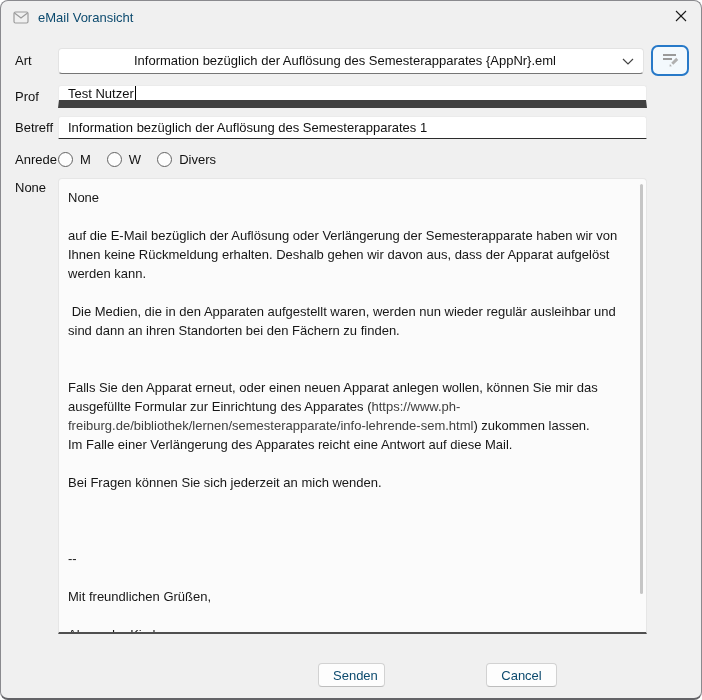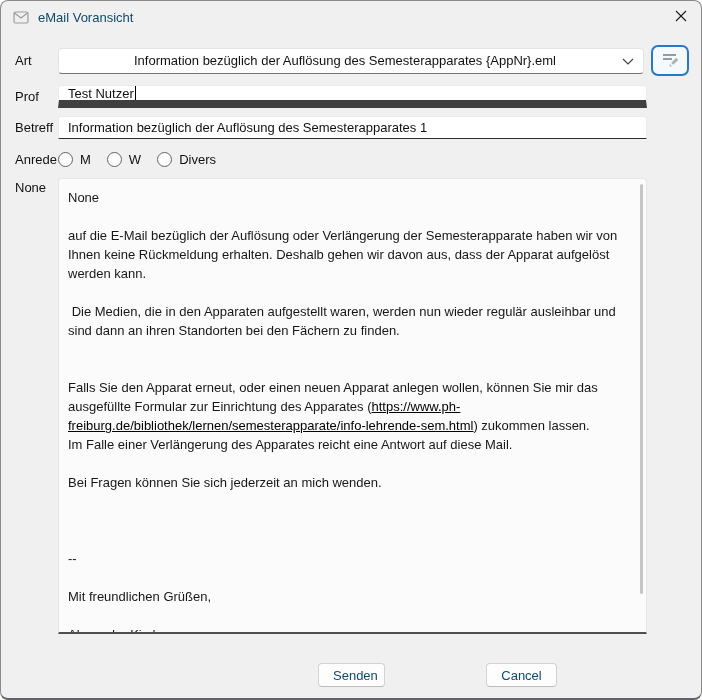--- a/index.html
+++ b/index.html
@@ -122,21 +122,21 @@
     cursor:text;
   }
   .mail-text {
     padding:9px 16px 0 9px;
     font-size:13px;
     line-height:19px;
     color:#171717;
     white-space:pre-wrap;
     overflow-wrap:anywhere;
   }
-  .mail-link { color:#000000; text-decoration:underline; cursor:pointer; }
+  .mail-link { color:#404040; cursor:pointer; }
   .scroll-thumb {
     position:absolute;
     top:5px; right:3px;
     width:3px; height:410px;
     background:#c6c6c6;
     border-radius:2px;
     cursor:grab;
   }
 
   

